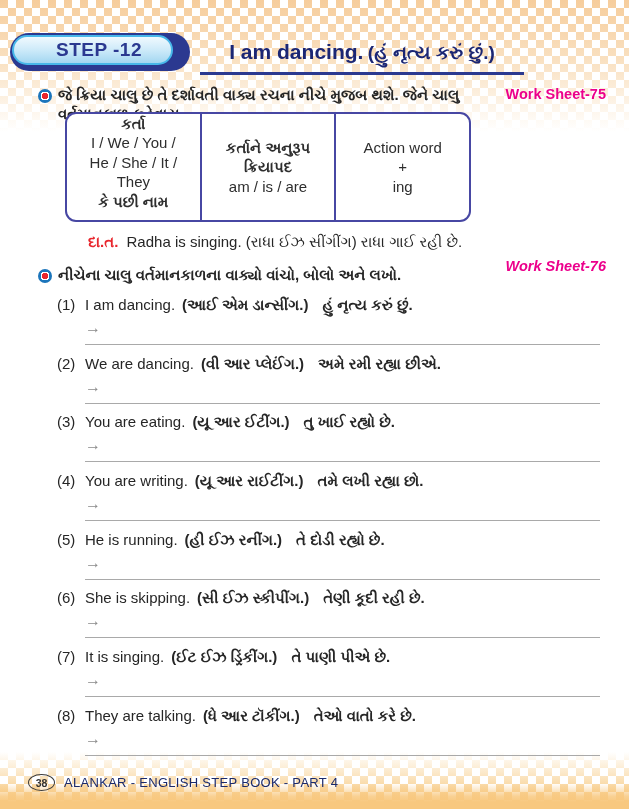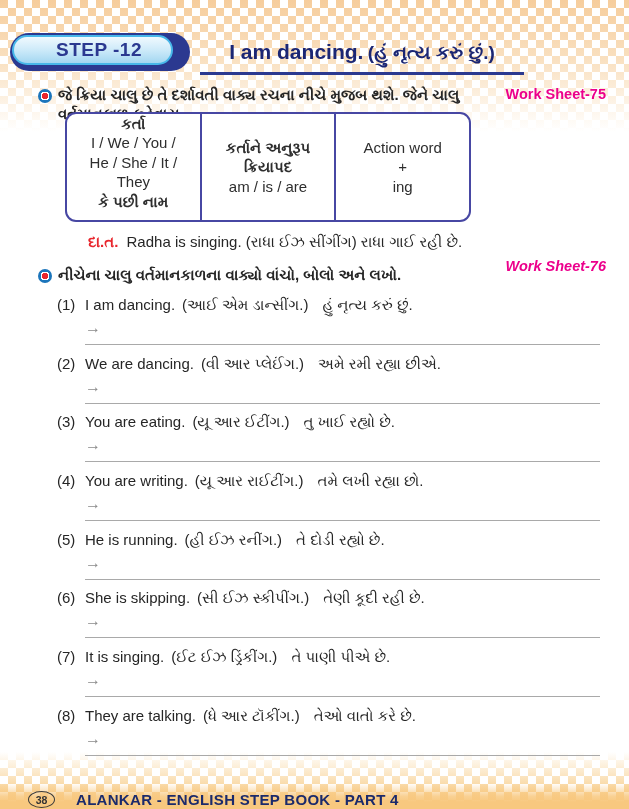--- a/index.html
+++ b/index.html
@@ -53,43 +53,43 @@
 
   
   .rule-table { position:absolute; left:65px; top:112px; width:406px; height:110px;
     border:2px solid #4747a3; border-radius:11px; display:flex; overflow:hidden; background:#fff; }
   .rule-col { flex:1 1 0; display:flex; flex-direction:column; align-items:center;
     justify-content:center; text-align:center; font-size:15px; color:#2e2e2e; line-height:1.3; padding:15px 4px; }
   .rule-col + .rule-col { border-left:2px solid #4747a3; }
   .rule-col .gu { font-weight:600; }
   .col1 { justify-content:flex-end; padding:20px 4px 9px 4px; }
 
-  .gu { font-weight:400; }
+  .gu { font-weight:700; }
 
   
   .example-row { position:absolute; left:88px; top:233px; font-size:15px; color:#262626; }
   .example-label { color:#e8262d; font-weight:bold; margin-right:4px; }
 
   
   .items { position:absolute; left:57px; right:29px; top:296px; }
   .item { height:58.7px; }
   .item-sentence { font-size:15px; color:#262626; white-space:nowrap; }
   .item-num { display:inline-block; width:28px; }
   .item-pron { margin-left:7px; }
   .item-gu { margin-left:14px; }
   .item-answer { margin-left:28px; }
   .arrow { display:block; color:#8a8a8a; font-size:16px; line-height:1; margin:6px 0 3px 0; }
   .write-line { border-bottom:1.6px solid #a9a9a9; height:6px; }
 
   
-  .footer { position:absolute; left:28px; bottom:1px; display:flex; align-items:center; }
+  .footer { position:absolute; left:28px; bottom:18px; display:flex; align-items:center; }
   .page-num { width:27px; height:17px; border:1.6px solid #3a3a3a; border-radius:50%;
     display:flex; align-items:center; justify-content:center;
     font-size:10.5px; font-weight:bold; color:#333; background:transparent; }
-  .book-title { margin-left:21px; font-size:15px; font-weight:bold; color:#1b2a6b; letter-spacing:0.3px; }
+  .book-title { margin-left:9px; font-size:13px; font-weight:normal; color:#1b2a6b; letter-spacing:0.3px; }
 </style>
 </head>
 <body>
 
 <div class="page">
   <div class="band-top"></div>
   <div class="band-bottom"></div>
 
   <div class="step-badge">
     <div class="step-badge-inner">

